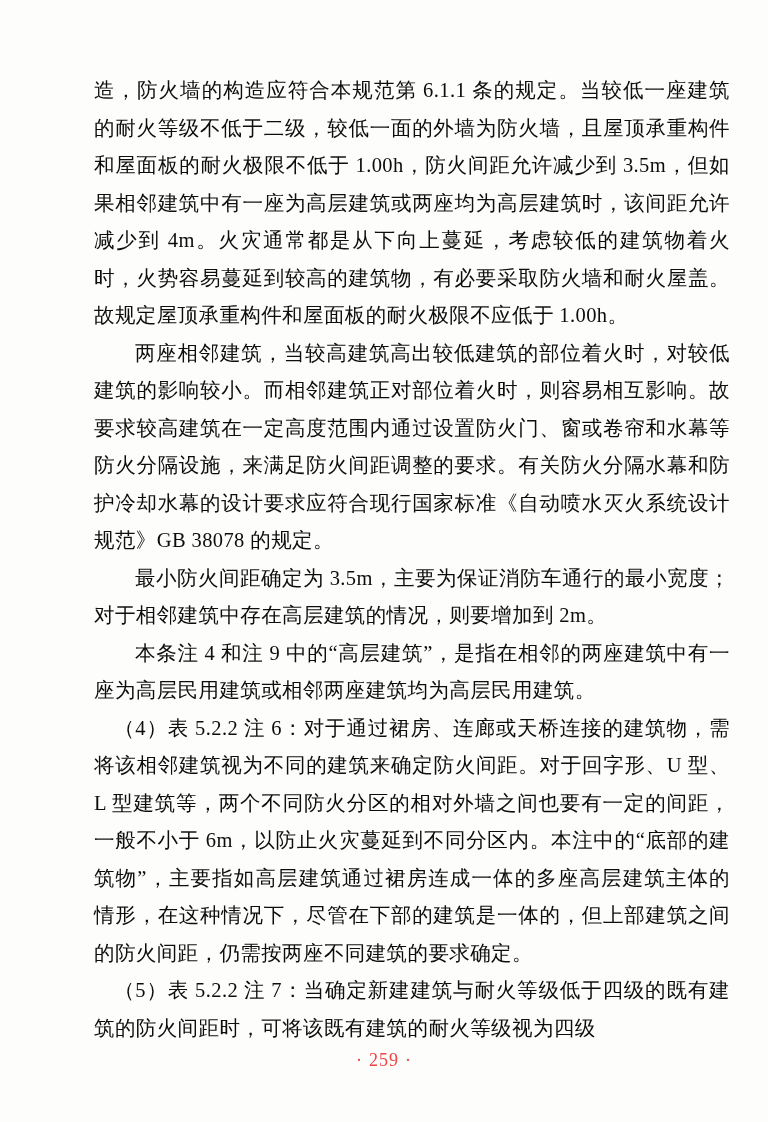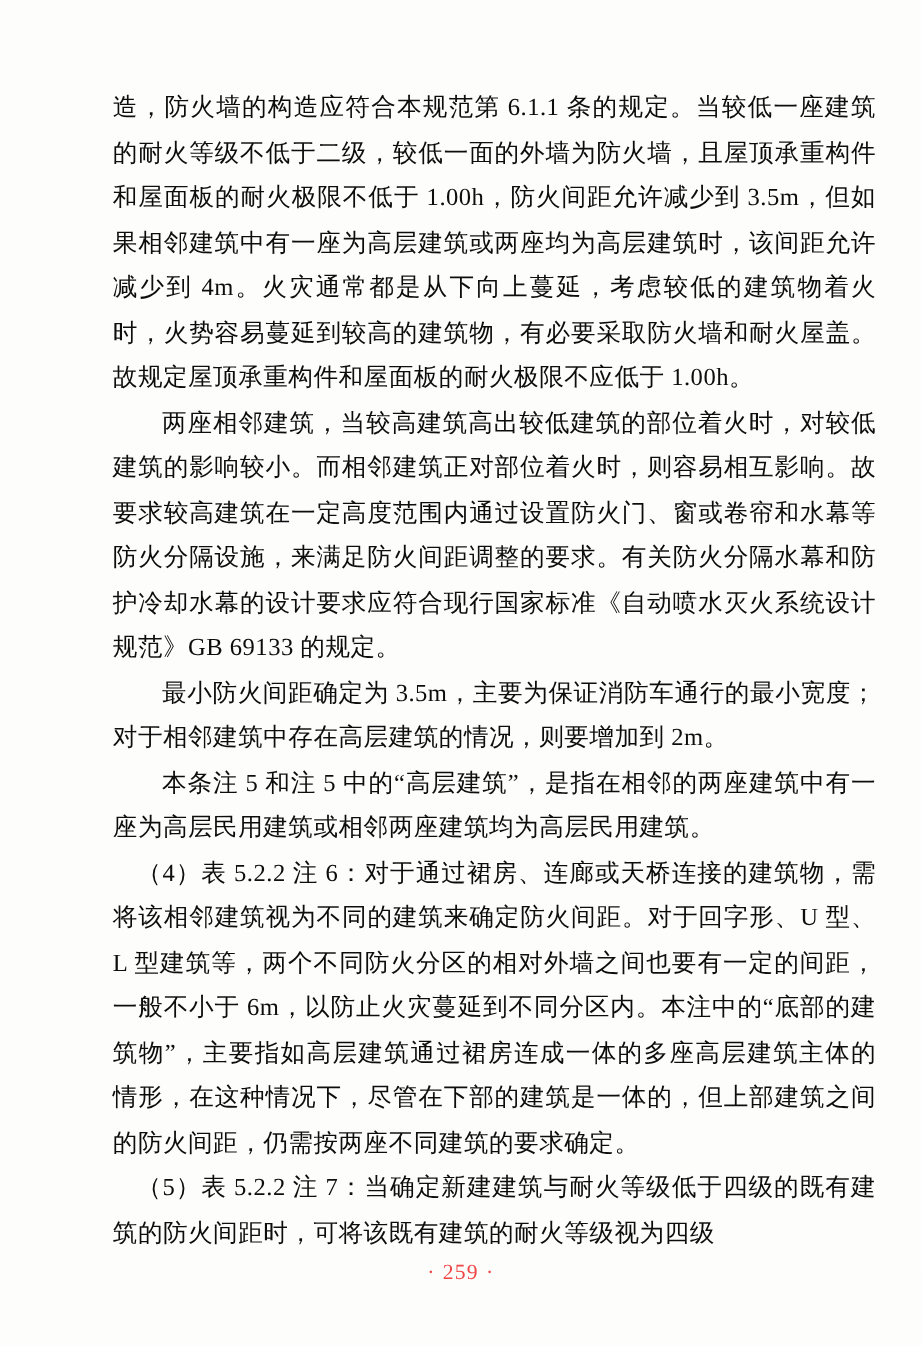--- a/index.html
+++ b/index.html
@@ -63,23 +63,23 @@
     font-size: 18px;
     padding: 0 6px;
   }
 </style>
 </head>
 <body>
 
 <div class="page">
   <div class="content">
     <p>造，防火墙的构造应符合本规范第 6.1.1 条的规定。当较低一座建筑的耐火等级不低于二级，较低一面的外墙为防火墙，且屋顶承重构件和屋面板的耐火极限不低于 1.00h，防火间距允许减少到 3.5m，但如果相邻建筑中有一座为高层建筑或两座均为高层建筑时，该间距允许减少到 4m。火灾通常都是从下向上蔓延，考虑较低的建筑物着火时，火势容易蔓延到较高的建筑物，有必要采取防火墙和耐火屋盖。故规定屋顶承重构件和屋面板的耐火极限不应低于 1.00h。</p>
-    <p class="indent">两座相邻建筑，当较高建筑高出较低建筑的部位着火时，对较低建筑的影响较小。而相邻建筑正对部位着火时，则容易相互影响。故要求较高建筑在一定高度范围内通过设置防火门、窗或卷帘和水幕等防火分隔设施，来满足防火间距调整的要求。有关防火分隔水幕和防护冷却水幕的设计要求应符合现行国家标准《自动喷水灭火系统设计规范》GB 69133 的规定。</p>
+    <p class="indent">两座相邻建筑，当较高建筑高出较低建筑的部位着火时，对较低建筑的影响较小。而相邻建筑正对部位着火时，则容易相互影响。故要求较高建筑在一定高度范围内通过设置防火门、窗或卷帘和水幕等防火分隔设施，来满足防火间距调整的要求。有关防火分隔水幕和防护冷却水幕的设计要求应符合现行国家标准《自动喷水灭火系统设计规范》GB 38078 的规定。</p>
     <p class="indent">最小防火间距确定为 3.5m，主要为保证消防车通行的最小宽度；对于相邻建筑中存在高层建筑的情况，则要增加到 2m。</p>
-    <p class="indent">本条注 5 和注 5 中的“高层建筑”，是指在相邻的两座建筑中有一座为高层民用建筑或相邻两座建筑均为高层民用建筑。</p>
+    <p class="indent">本条注 4 和注 9 中的“高层建筑”，是指在相邻的两座建筑中有一座为高层民用建筑或相邻两座建筑均为高层民用建筑。</p>
     <p class="indent-small">（4）表 5.2.2 注 6：对于通过裙房、连廊或天桥连接的建筑物，需将该相邻建筑视为不同的建筑来确定防火间距。对于回字形、U 型、L 型建筑等，两个不同防火分区的相对外墙之间也要有一定的间距，一般不小于 6m，以防止火灾蔓延到不同分区内。本注中的“底部的建筑物”，主要指如高层建筑通过裙房连成一体的多座高层建筑主体的情形，在这种情况下，尽管在下部的建筑是一体的，但上部建筑之间的防火间距，仍需按两座不同建筑的要求确定。</p>
     <p class="indent-small">（5）表 5.2.2 注 7：当确定新建建筑与耐火等级低于四级的既有建筑的防火间距时，可将该既有建筑的耐火等级视为四级</p>
   </div>
 
   <div class="footer">
     <span class="folio">
       <span class="dot">·</span><span>259</span><span class="dot">·</span>
     </span>
   </div>
 </div>

